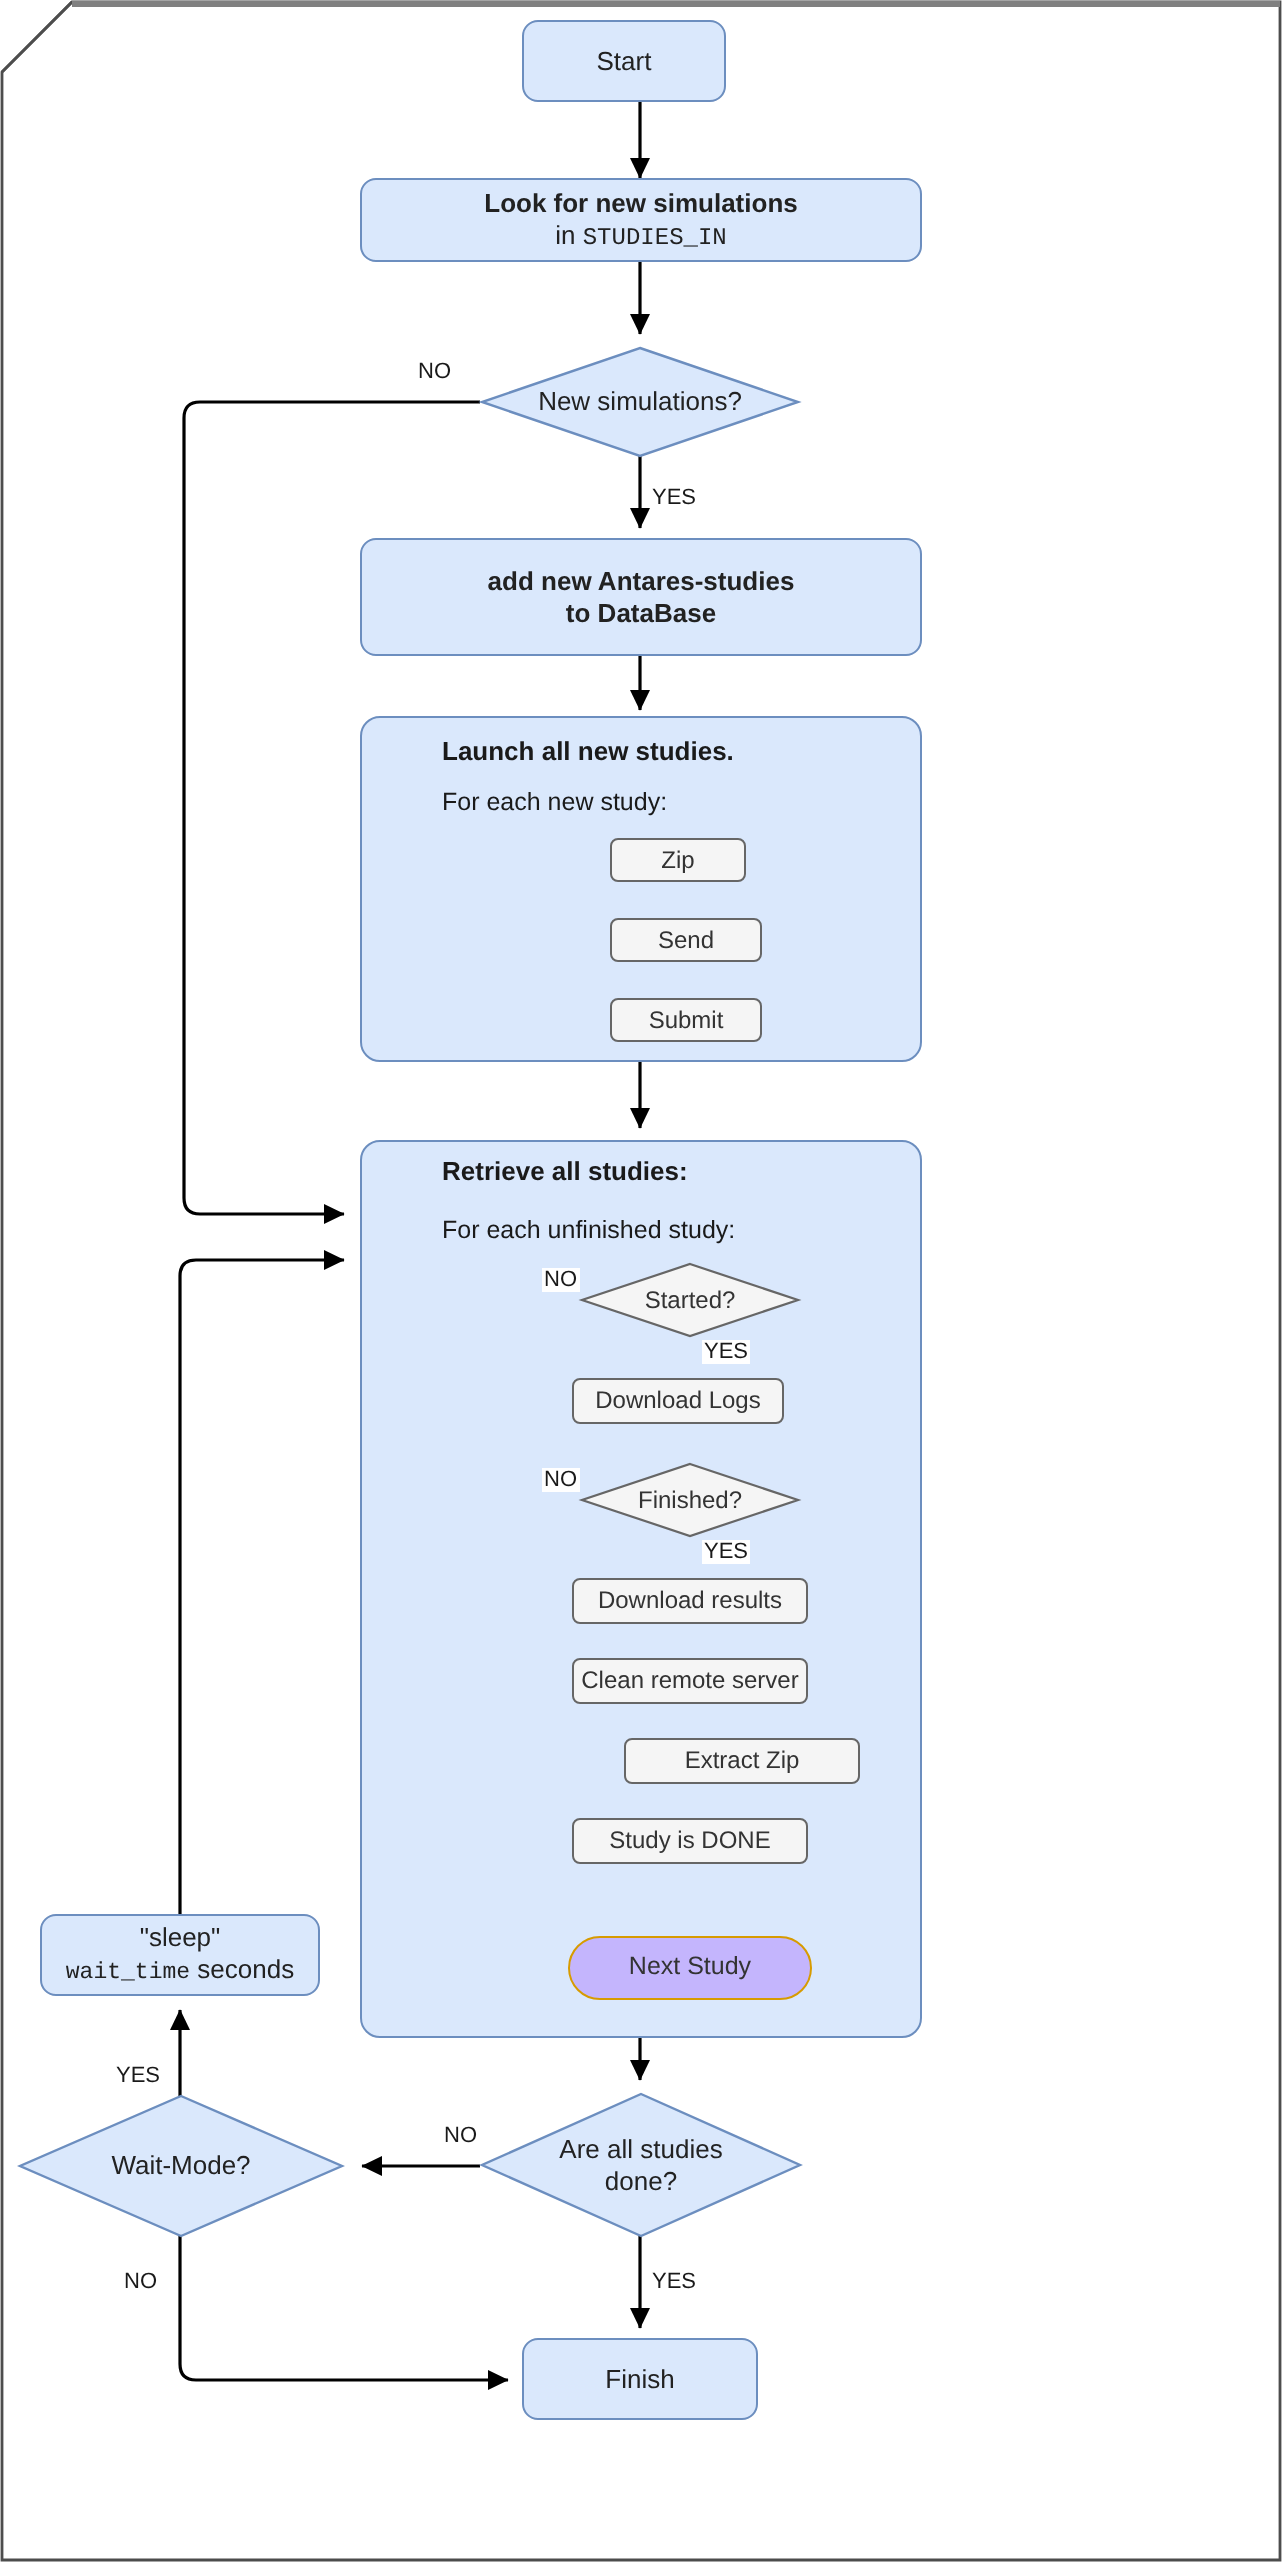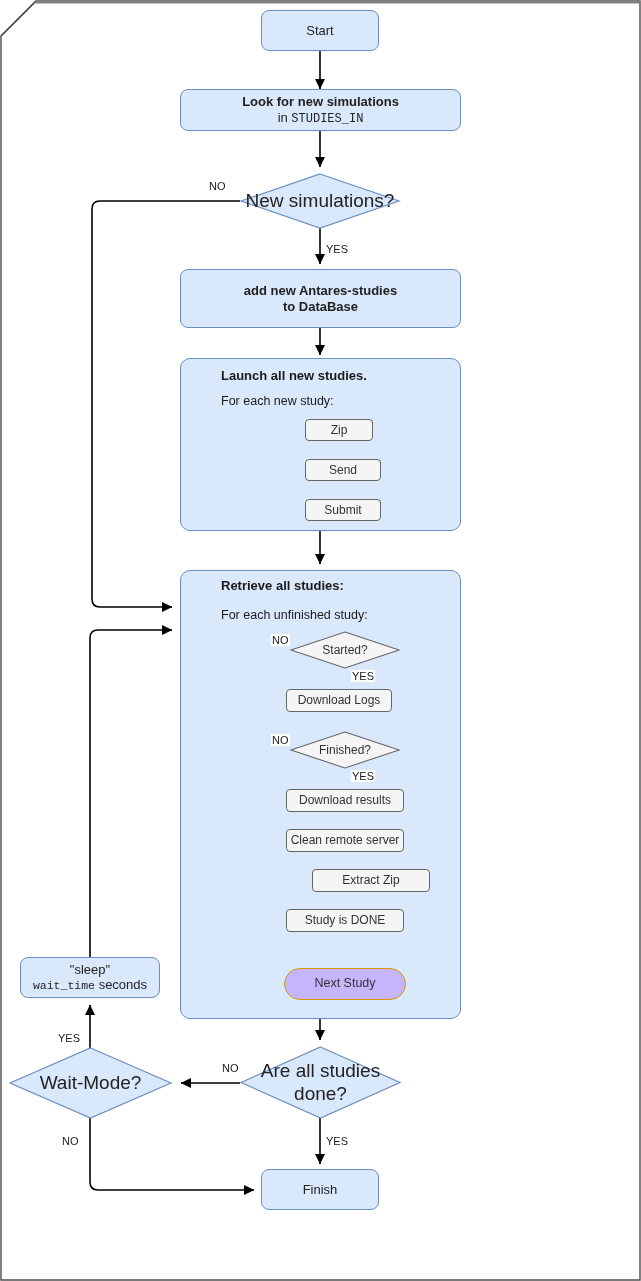--- a/index.html
+++ b/index.html
@@ -24,21 +24,21 @@
 
   .group{position:absolute;box-sizing:border-box;background:#dae8fc;
          border:1px solid #6c8ebf;border-radius:10px;}
 
   .group-title{position:absolute;font-weight:bold;font-size:13px;color:#1a1a1a;}
   .group-sub{position:absolute;font-size:12.5px;color:#1a1a1a;}
 
   .dia{position:absolute;}
   .dia .lbl{position:absolute;left:0;top:0;width:100%;height:100%;
             display:flex;align-items:center;justify-content:center;
-            text-align:center;font-size:19px;color:#222;line-height:1.2;}
+            text-align:center;font-size:13px;color:#222;line-height:1.2;}
   .dia.small .lbl{font-size:12px;color:#333;}
 
   .edge-label{position:absolute;font-size:11px;color:#1a1a1a;
               font-family:"Liberation Sans", sans-serif;white-space:nowrap;}
   .edge-label.chip{background:#ffffff;padding:0 1px;}
 
   .mono{font-family:"Liberation Mono", monospace;font-size:12px;}
   .mono-sm{font-family:"Liberation Mono", monospace;font-size:11.5px;}
 
   svg{position:absolute;left:0;top:0;overflow:visible;}
@@ -106,21 +106,21 @@
     </g>
 
     <g stroke="#000000" stroke-width="1.6" fill="none">
 
       <path d="M 306 650 L 265 650 Q 258 650 258 658 L 258 977 Q 258 985 266 985 L 281 985" marker-end="url(#ah)"></path>
 
       <path d="M 306 750 L 265 750 L 258 750"></path>
     </g>
   </svg>
 
-  <div class="node rbox" style="left:261px;top:10px;width:118px;height:41px;">
+  <div class="node rbox" style="left:261px;top:10px;width:102px;height:41px;">
     <span>Start</span>
   </div>
 
   <div class="node rbox" style="left:180px;top:89px;width:281px;height:42px;flex-direction:column;">
     <div style="font-weight:bold;">Look for new simulations</div>
     <div>
       <span>in </span><span class="mono">STUDIES_IN</span>
     </div>
   </div>
 

